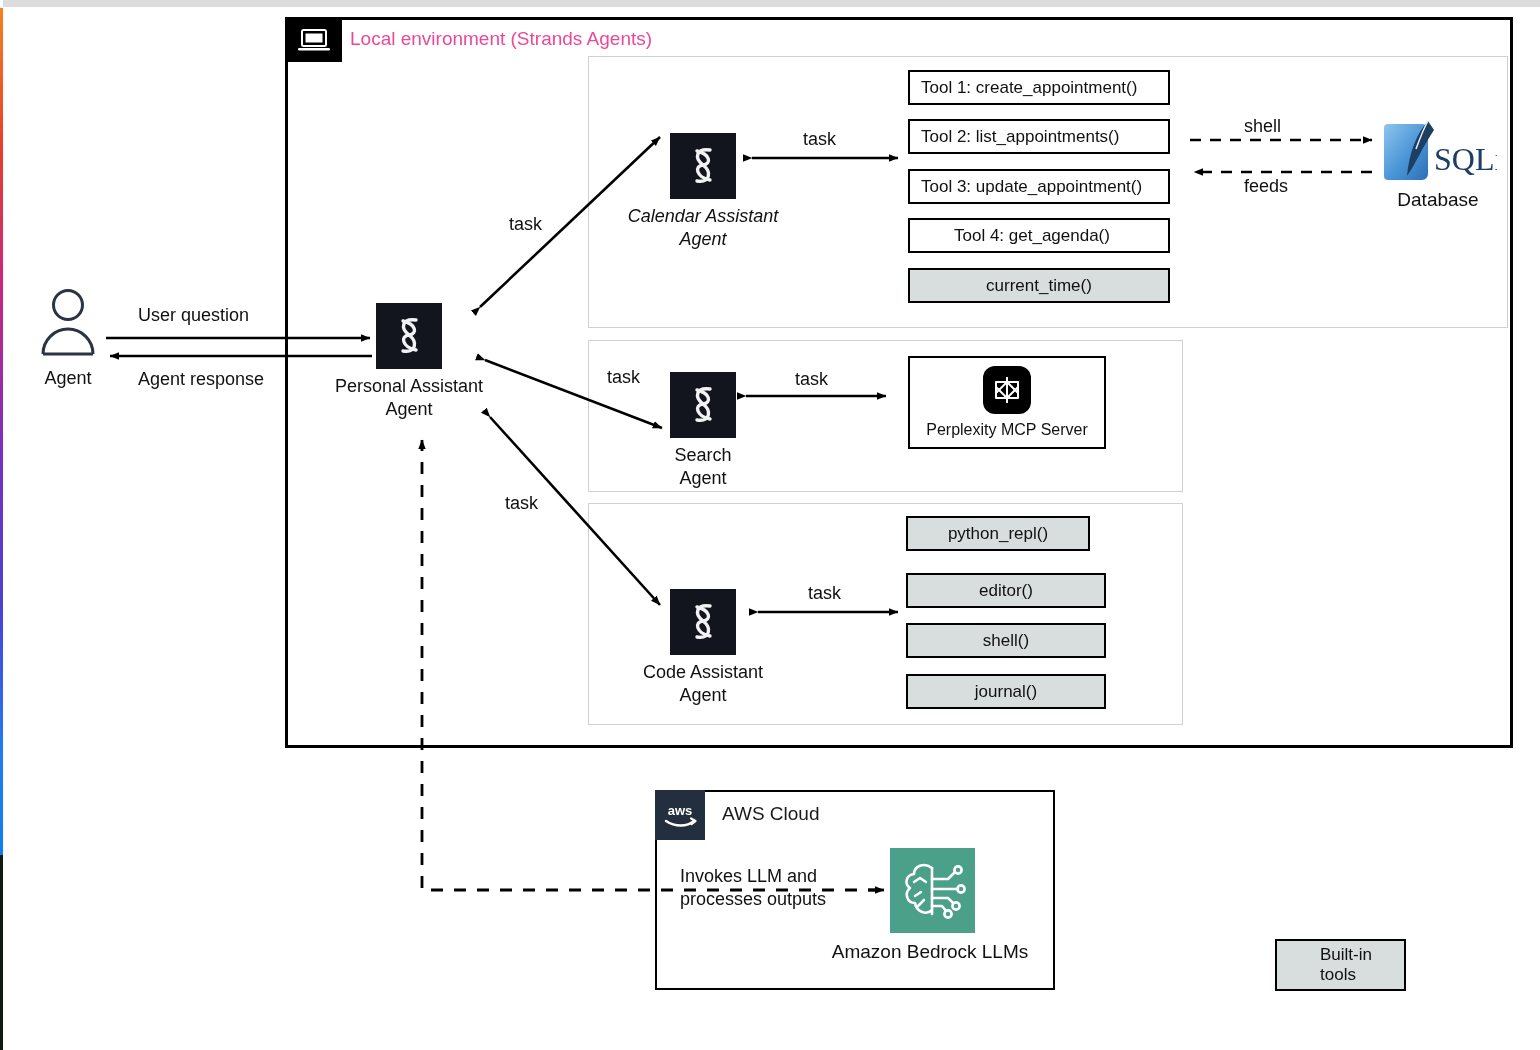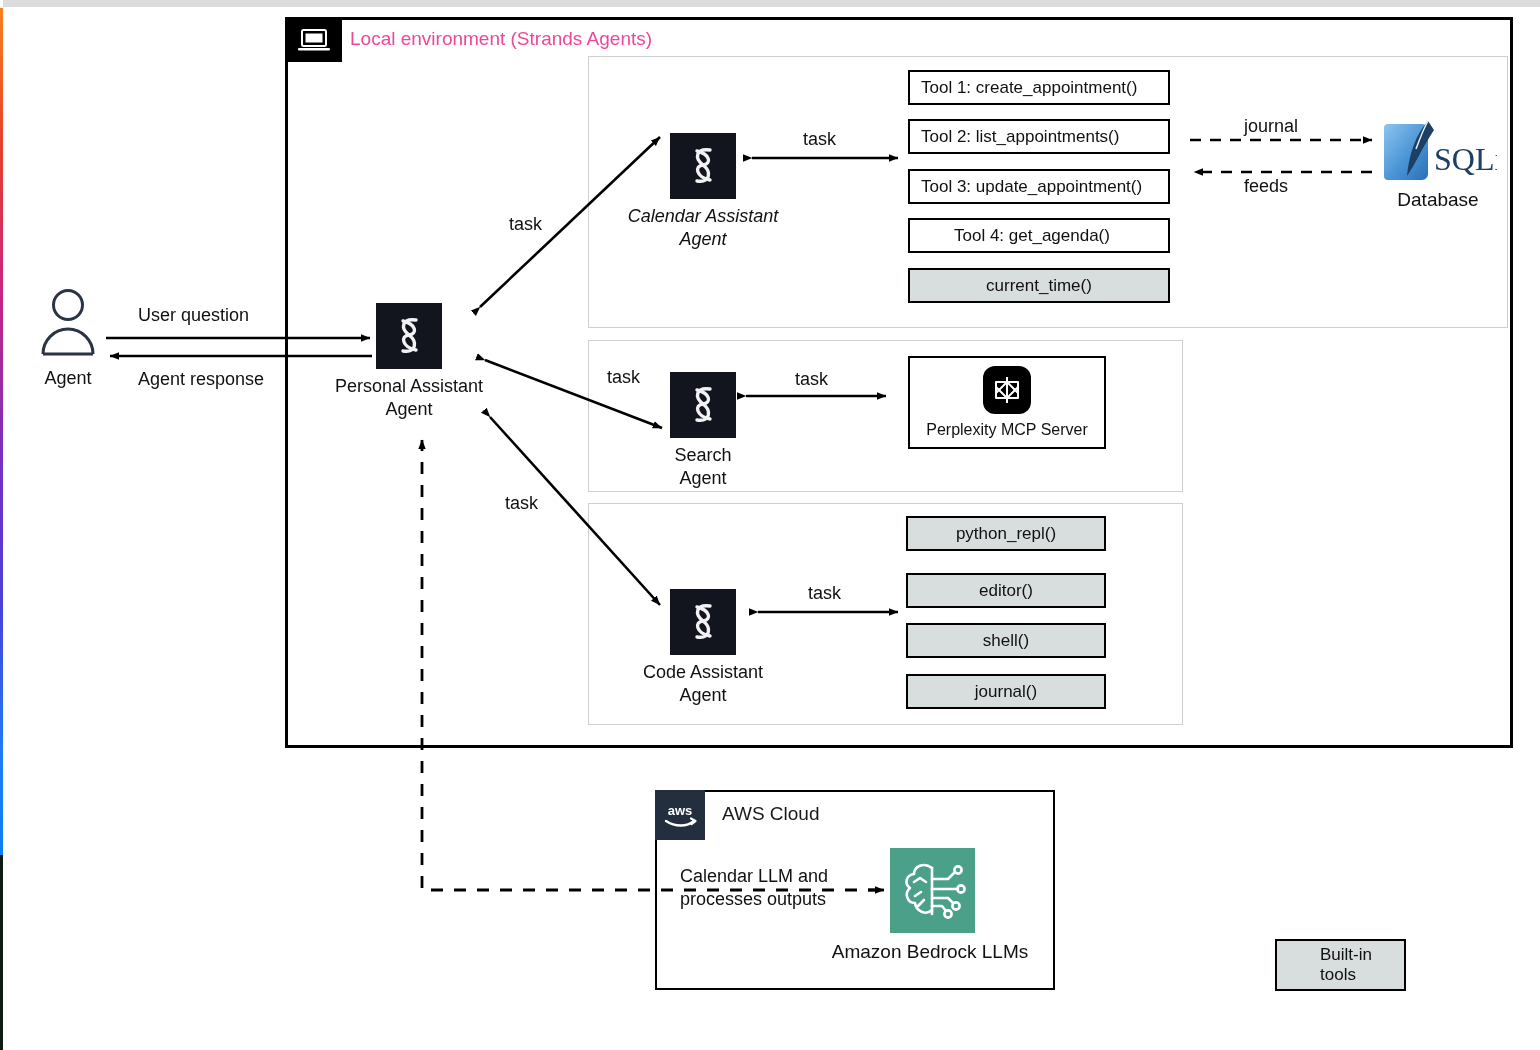--- a/index.html
+++ b/index.html
@@ -162,21 +162,21 @@
     <span>Agent</span>
   </span>
 </div>
 
 <div class="chip left" style="left:908px;top:70px;width:262px;">Tool 1: create_appointment()</div>
 <div class="chip left" style="left:908px;top:119px;width:262px;">Tool 2: list_appointments()</div>
 <div class="chip left" style="left:908px;top:169px;width:262px;">Tool 3: update_appointment()</div>
 <div class="chip left" style="left:908px;top:218px;width:262px;padding-left:44px;">Tool 4: get_agenda()</div>
 <div class="chip center gray" style="left:908px;top:268px;width:262px;">current_time()</div>
 
-<div class="chip center gray" style="left:906px;top:516px;width:200px;">python_repl()</div>
+<div class="chip center gray" style="left:906px;top:516px;width:184px;">python_repl()</div>
 <div class="chip center gray" style="left:906px;top:573px;width:200px;">editor()</div>
 <div class="chip center gray" style="left:906px;top:623px;width:200px;">shell()</div>
 <div class="chip center gray" style="left:906px;top:674px;width:200px;">journal()</div>
 
 <div class="perp-card">
   <span>
     <svg width="48" height="48" viewBox="0 0 48 48">
       <rect x="0" y="0" width="48" height="48" rx="12" fill="#000"></rect>
       <g fill="none" stroke="#fff" stroke-width="2" stroke-linejoin="round">
         <path d="M24 11 L24 37"></path>
@@ -199,40 +199,40 @@
         <stop offset="100%" stop-color="#2c6eb5"></stop>
       </linearGradient>
     </defs>
     <path d="M6 6 h34 a6 6 0 0 1 6 6 v44 a6 6 0 0 1 -6 6 h-34 a4 4 0 0 1 -4 -4 v-48 a4 4 0 0 1 4 -4 z" fill="url(#sqg)"></path>
     <path d="M46 3 C34 16 27 36 25 58 C33 47 40 30 52 12 Z" fill="#1d3f63"></path>
     <path d="M46 3 C42 10 38 20 34 31" fill="none" stroke="#e8f1fa" stroke-width="1.5"></path>
     <text x="52" y="52" font-family="'Liberation Serif','DejaVu Serif',serif" font-size="32" fill="#1d3f63">SQLite</text>
   </svg>
 </div>
 <div class="sqlite-cap">Database</div>
-<div class="txt" style="left:1244px;top:116px;">journal</div>
+<div class="txt" style="left:1244px;top:116px;">shell</div>
 <div class="txt" style="left:1244px;top:176px;">feeds</div>
 
 <div class="txt" style="left:509px;top:214px;">task</div>
 <div class="txt" style="left:803px;top:129px;">task</div>
 <div class="txt" style="left:607px;top:367px;">task</div>
 <div class="txt" style="left:795px;top:369px;">task</div>
 <div class="txt" style="left:505px;top:493px;">task</div>
 <div class="txt" style="left:808px;top:583px;">task</div>
 
 <div class="aws-box"></div>
 <div class="aws-logo">
   <svg width="40" height="30" viewBox="0 0 40 30">
     <text x="20" y="15" text-anchor="middle" font-family="'Liberation Sans',sans-serif" font-size="13" font-weight="bold" fill="#fff">aws</text>
     <path d="M6 21 C15 27 27 27 34 21" fill="none" stroke="#fff" stroke-width="2.4" stroke-linecap="round"></path>
     <path d="M31 18.5 L35.5 21 L31.5 24" fill="none" stroke="#fff" stroke-width="2.2" stroke-linecap="round" stroke-linejoin="round"></path>
   </svg>
 </div>
 <div class="aws-title">AWS Cloud</div>
-<div class="txt" style="left:680px;top:866px;">Calendar LLM and</div>
+<div class="txt" style="left:680px;top:866px;">Invokes LLM and</div>
 <div class="txt" style="left:680px;top:889px;">processes outputs</div>
 <div class="bedrock-sq">
   <svg width="85" height="85" viewBox="0 0 85 85">
     <g fill="none" stroke="#fff" stroke-width="2.6" stroke-linecap="round" stroke-linejoin="round">
       <path d="M42 20 L42 66"></path>
       <path d="M42 20 C34 14 24 18 24 26 C16 27 14 36 20 40 C14 45 17 55 25 55 C26 63 36 68 42 62"></path>
       <path d="M30 30 L24 34 M30 30 L36 34 M31 44 L25 48 M34 52 L28 58"></path>
       <path d="M42 31 L58 31 L65 24"></path>
         <circle cx="68" cy="22" r="3.6"></circle>
       <path d="M42 41 L62 41 L68 41"></path>

